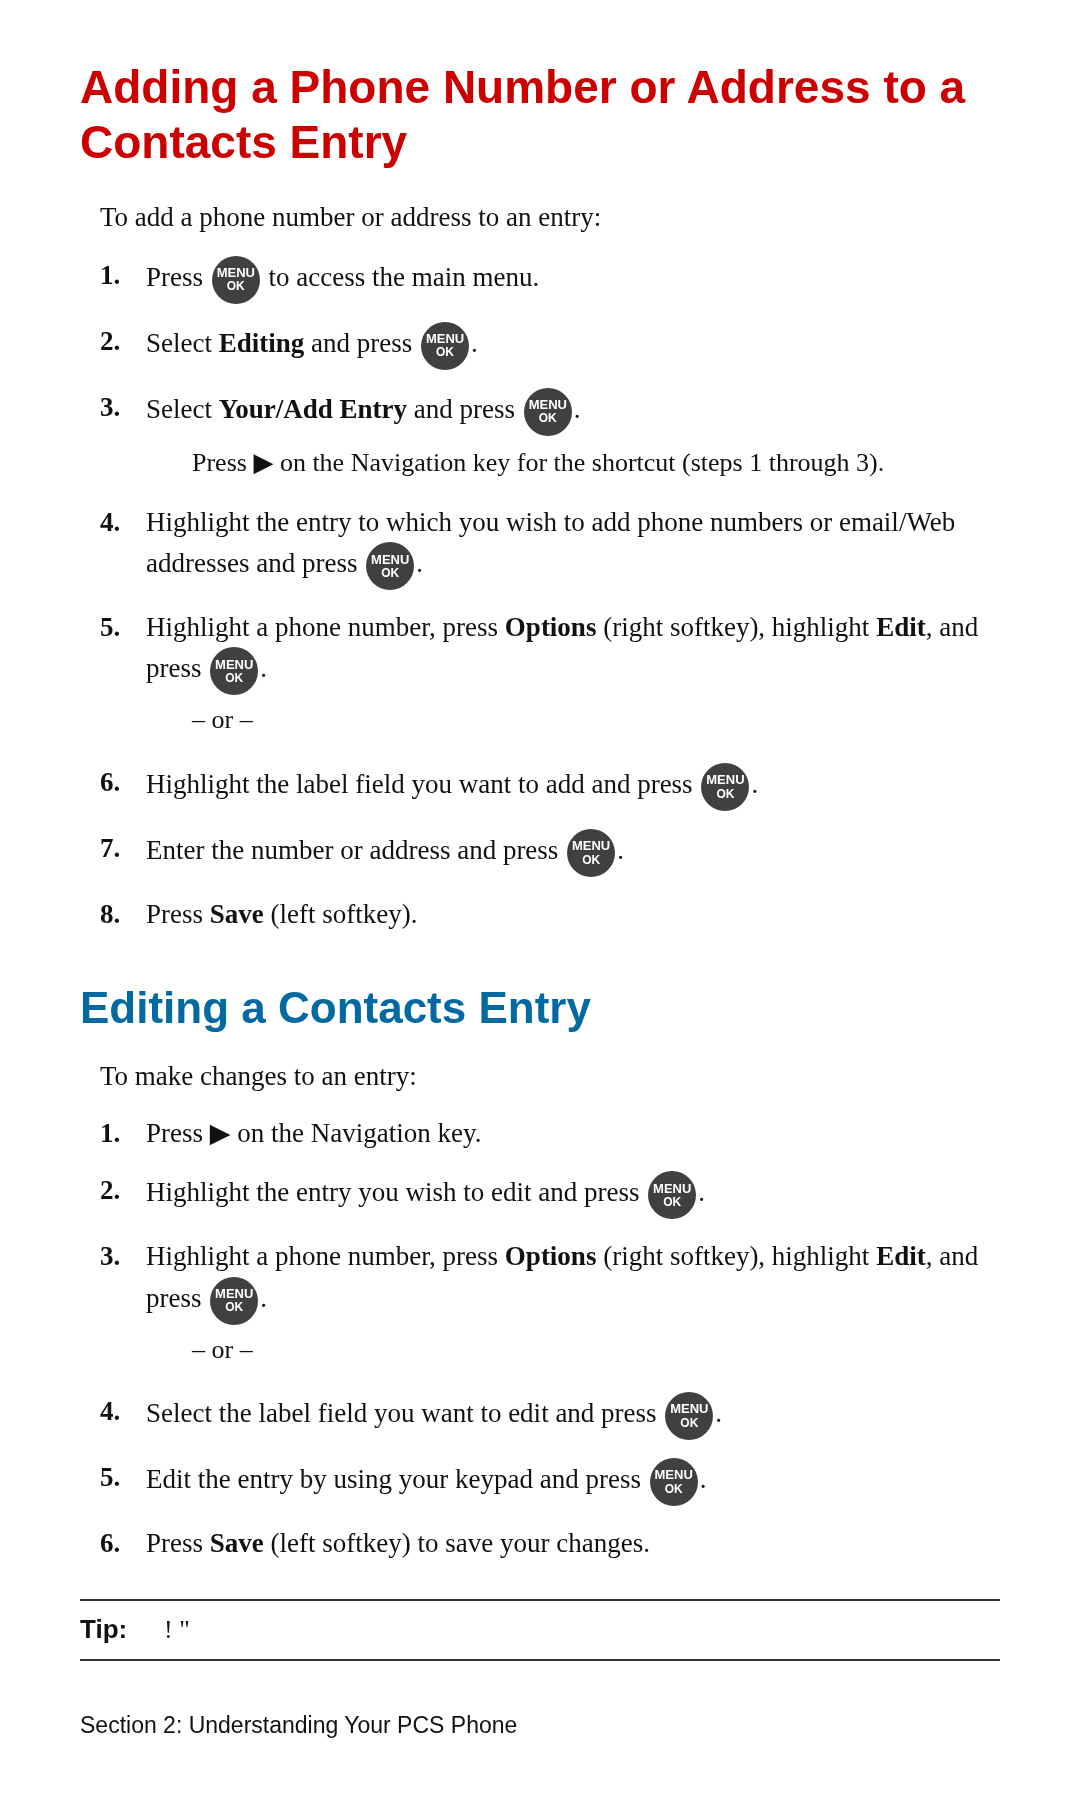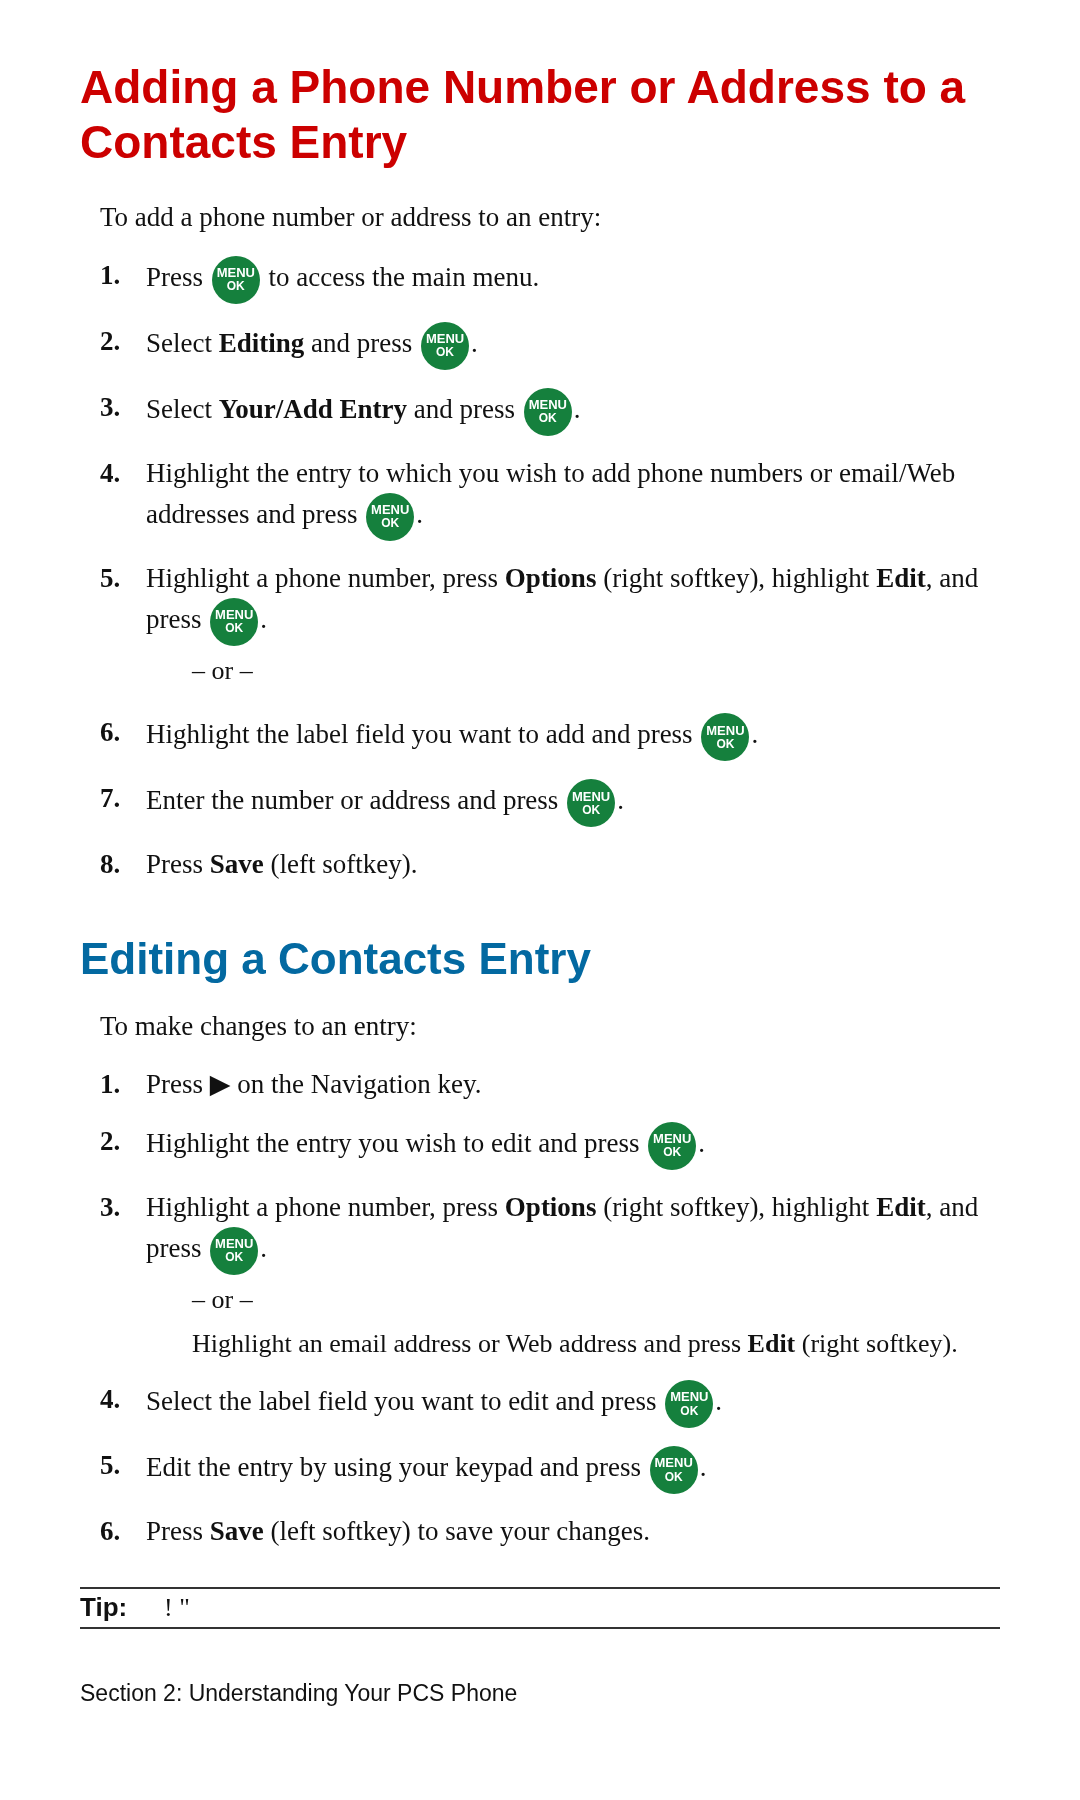--- a/index.html
+++ b/index.html
@@ -55,21 +55,21 @@
       flex: 1;
     }
     .step-content b {
       font-weight: bold;
     }
     .menu-btn {
       display: inline-flex;
       flex-direction: column;
       align-items: center;
       justify-content: center;
-      background: #15803d;
+      background: #404040;
       color: #ffffff;
       border-radius: 50%;
       width: 48px;
       height: 48px;
       font-size: 13px;
       font-family: Arial, sans-serif;
       font-weight: bold;
       line-height: 1.1;
       text-align: center;
       vertical-align: middle;
@@ -100,21 +100,21 @@
     }
     .or-continue {
       margin-left: 46px;
       margin-top: 4px;
       font-size: 26px;
       line-height: 1.45;
     }
     .tip-bar {
       border-top: 2px solid #333;
       border-bottom: 2px solid #333;
-      padding: 0 0;
+      padding: 10px 0;
       margin-top: 36px;
       display: flex;
       align-items: center;
       font-size: 26px;
     }
     .tip-label {
       font-weight: bold;
       font-family: Arial, sans-serif;
       margin-right: 24px;
       min-width: 60px;
@@ -170,20 +170,21 @@
     </span>
   </li>
 
   <li>
     <span class="step-num">3.</span>
     <div class="step-content">
       Select <b>Your/Add Entry</b> and press <span class="menu-btn">
           <span class="top-line">MENU</span>
           <span class="bottom-line">OK</span>
         </span>.
+      <div class="sub-note">Press ▶ on the Navigation key for the shortcut (steps 1 through 3).</div>
     </div>
   </li>
 
   <li>
     <span class="step-num">4.</span>
     <span class="step-content">
       Highlight the entry to which you wish to add phone numbers or email/Web addresses and press <span class="menu-btn">
           <span class="top-line">MENU</span>
           <span class="bottom-line">OK</span>
         </span>.
@@ -253,21 +254,20 @@
   </li>
 
   <li>
     <span class="step-num">3.</span>
     <div class="step-content">
       Highlight a phone number, press <b>Options</b> (right softkey), highlight <b>Edit</b>, and press <span class="menu-btn">
           <span class="top-line">MENU</span>
           <span class="bottom-line">OK</span>
         </span>.
       <div class="or-line">– or –</div>
-      <div class="or-continue">Highlight an email address or Web address and press <b>Edit</b> (right softkey).</div>
     </div>
   </li>
 
   <li>
     <span class="step-num">4.</span>
     <span class="step-content">
       Select the label field you want to edit and press <span class="menu-btn">
           <span class="top-line">MENU</span>
           <span class="bottom-line">OK</span>
         </span>.

